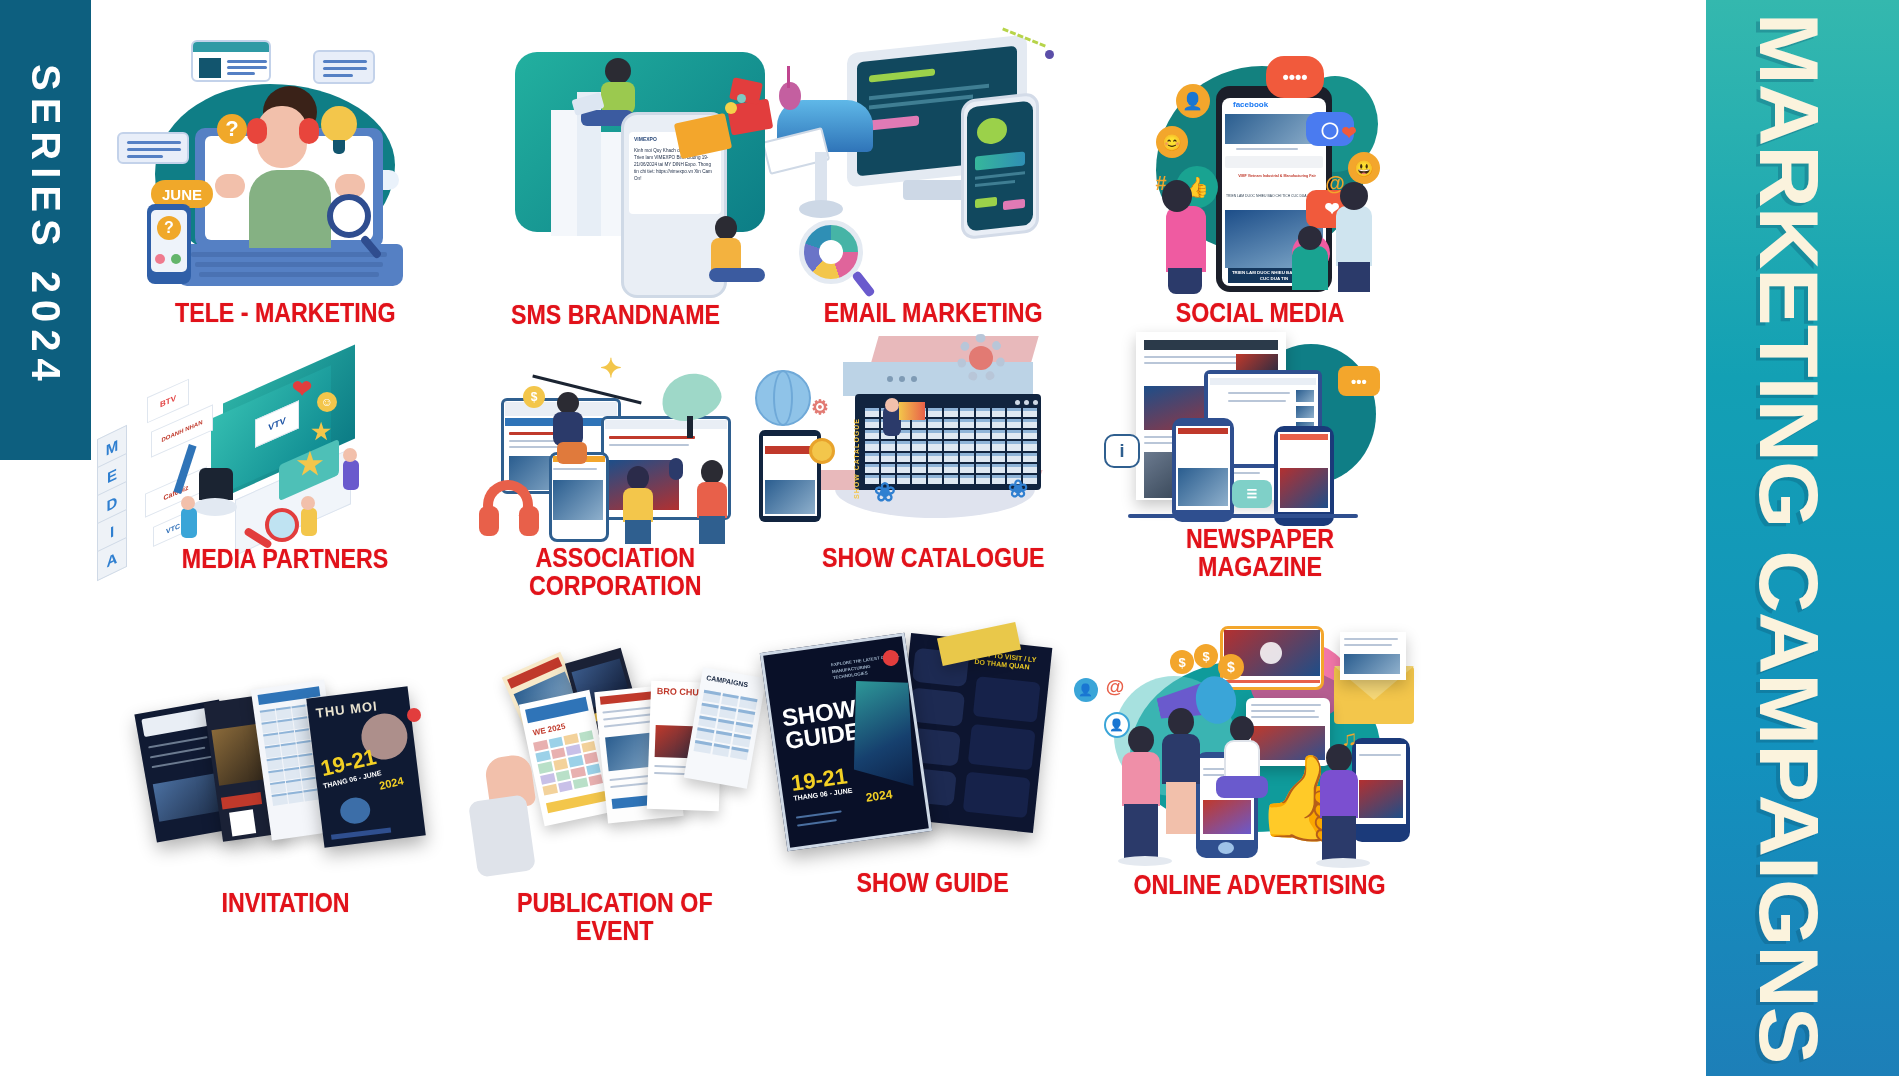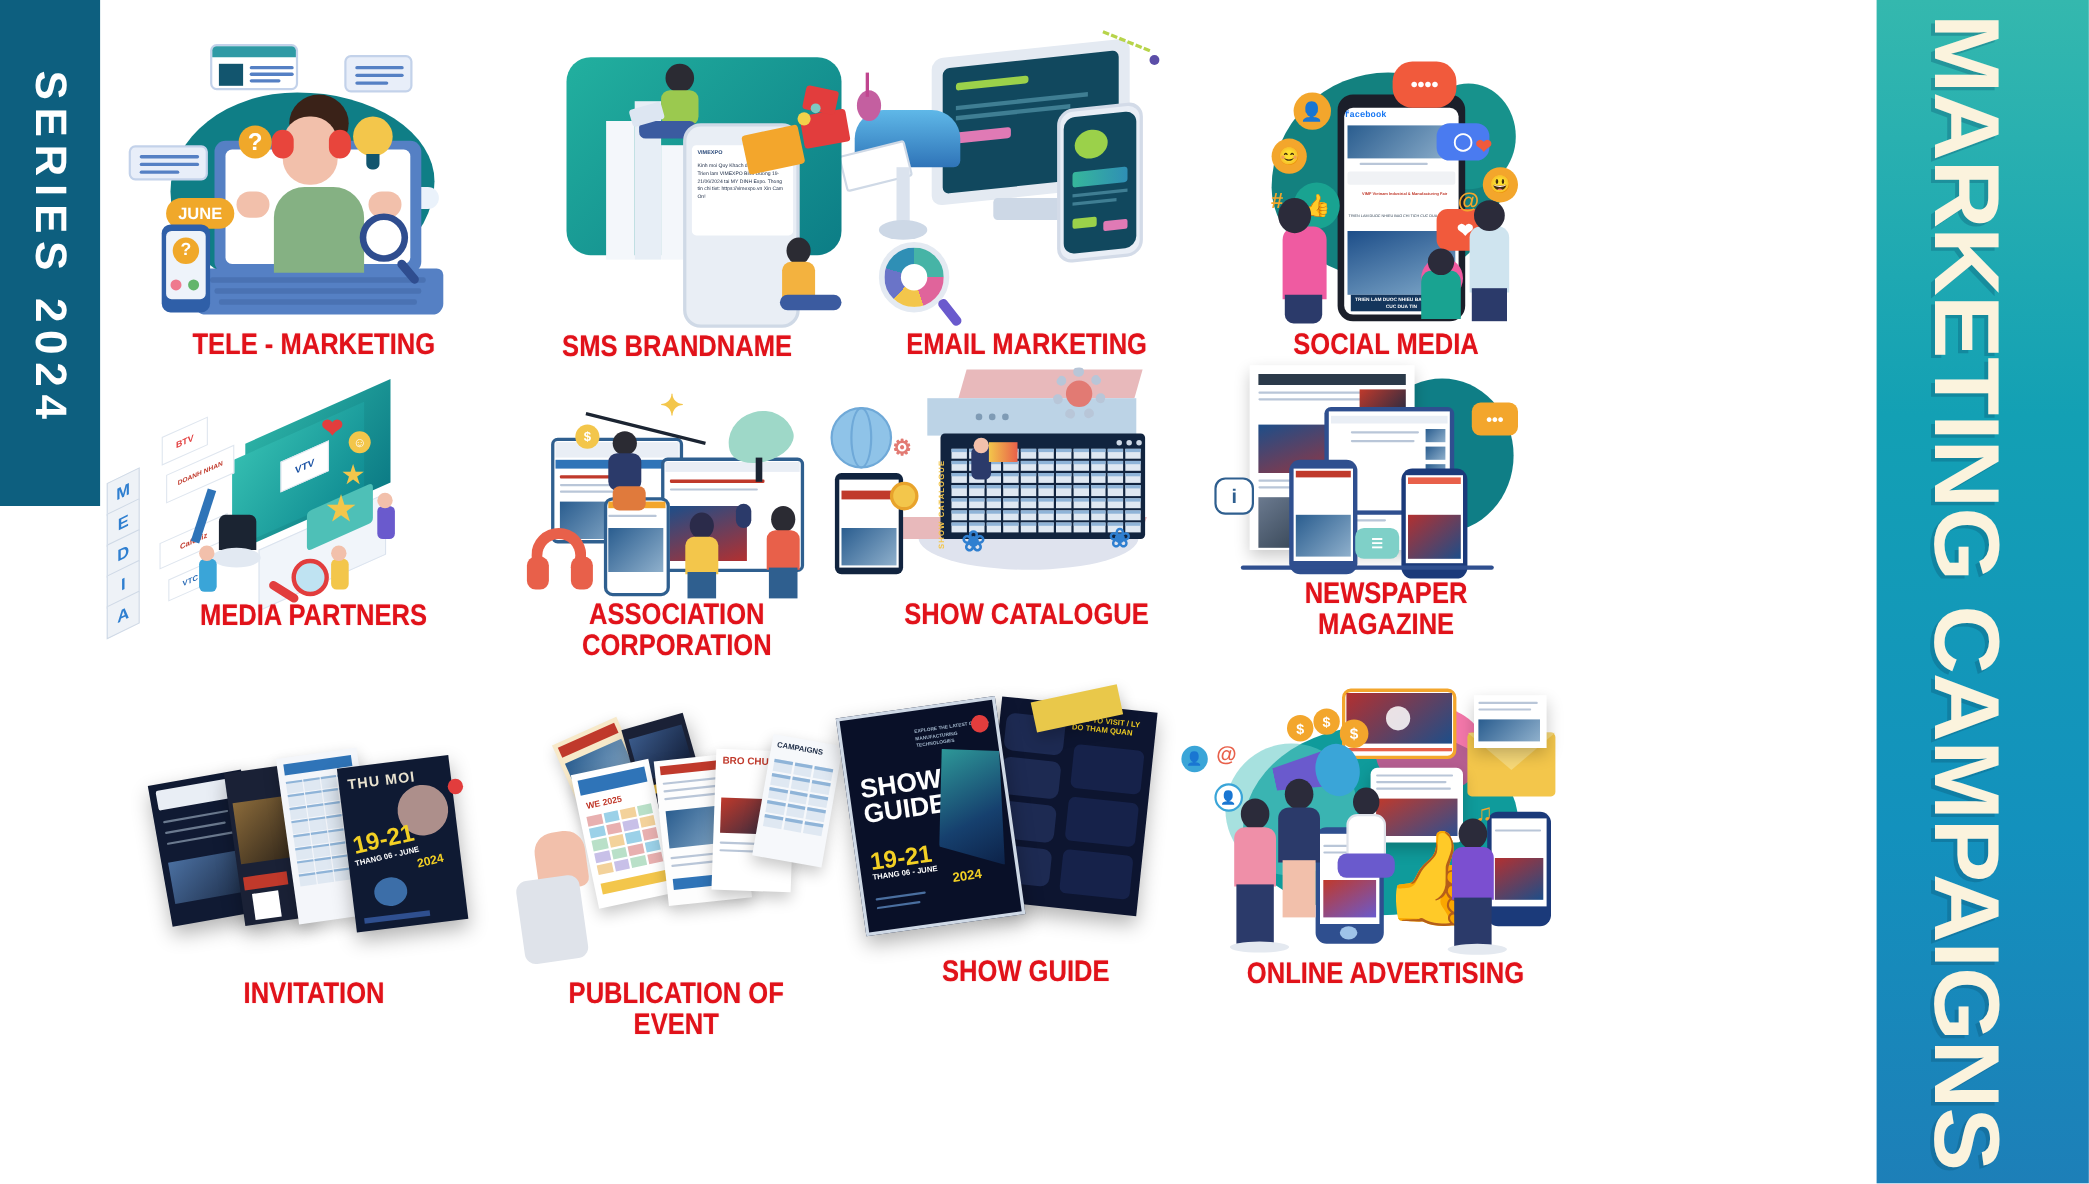--- a/index.html
+++ b/index.html
@@ -214,21 +214,21 @@
       <div class="caption">SMS BRANDNAME</div>
     </div>
 
     <div class="cell" style="left:975px;top:30px;width:380px;">
       <div class="art" style="height:270px;">
         <div class="blob" style="left:86px;top:36px;width:212px;height:190px;background:#13817f;border-radius:50% 50% 45% 55%/55% 45% 55% 45%;"></div>
         <div class="blob" style="left:222px;top:46px;width:86px;height:96px;background:#17928c;border-radius:50%;"></div>
 
         <div class="rr" style="left:146px;top:56px;width:116px;height:206px;background:#1b1f2a;border-radius:14px;"></div>
         <div class="rr" style="left:152px;top:68px;width:104px;height:188px;background:#fff;border-radius:8px;overflow:hidden;">
-          <div style="position:absolute;left:0;top:2px;font-size:8px;font-weight:bold;color:#1877f2;font-family:Liberation Mono, monospace;">facebook</div>
+          <div style="position:absolute;left:11px;top:2px;font-size:8px;font-weight:bold;color:#1877f2;">facebook</div>
           <div class="imgblock" style="left:3px;top:16px;width:98px;height:30px;"></div>
           <div class="txtline" style="left:14px;top:50px;width:62px;"></div>
           <div class="rect" style="left:3px;top:58px;width:98px;height:12px;background:#f0f2f5;border-radius:2px;"></div>
           <div style="position:absolute;left:16px;top:76px;width:78px;font-size:3.6px;line-height:1.4;font-weight:bold;color:#c0392b;text-align:center;">VIMF Vietnam Industrial &amp; Manufacturing Fair</div>
           <div style="position:absolute;left:4px;top:96px;width:96px;font-size:3.4px;line-height:1.4;color:#2c3e50;">TRIEN LAM DUOC NHIEU BAO CHI TICH CUC DUA TIN</div>
           <div class="imgblock" style="left:3px;top:112px;width:98px;height:58px;background:linear-gradient(160deg,#1d4e89,#7fa8c9);"></div>
           <div style="position:absolute;left:6px;top:170px;width:92px;font-size:4.4px;line-height:1.25;font-weight:bold;color:#fff;text-align:center;background:#14365c;padding:2px 0;">TRIEN LAM DUOC NHIEU BAO CHI TICH CUC DUA TIN</div>
         </div>
 
         <div class="chip" style="left:196px;top:26px;width:58px;height:42px;border-radius:18px;background:#f15a3c;font-size:18px;">••••</div>

